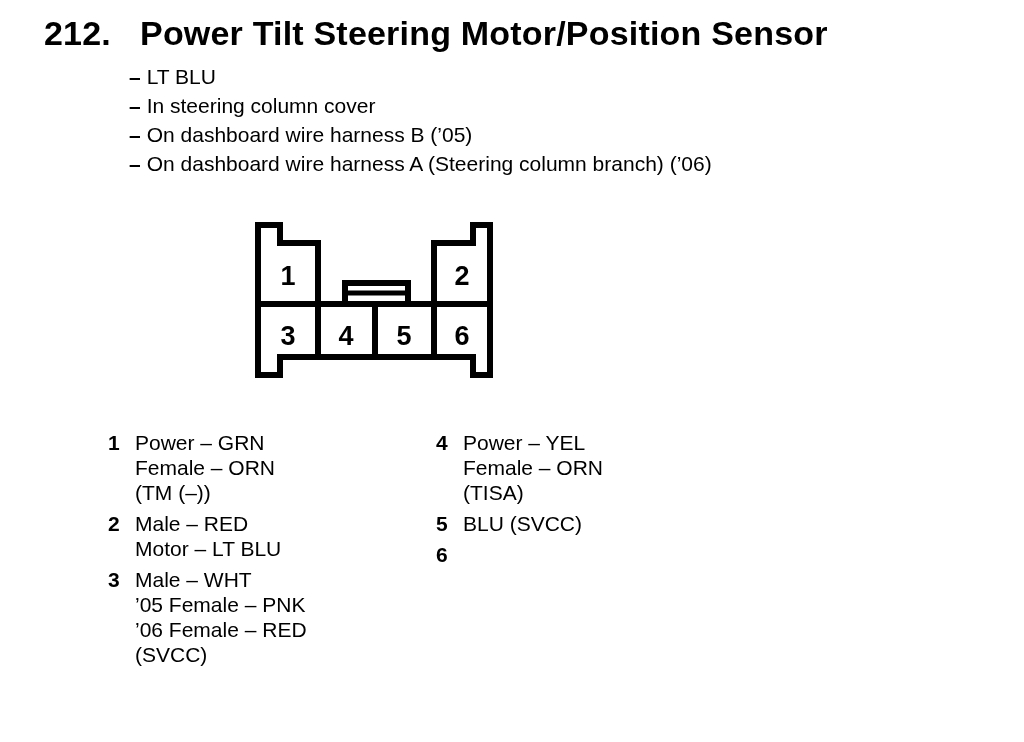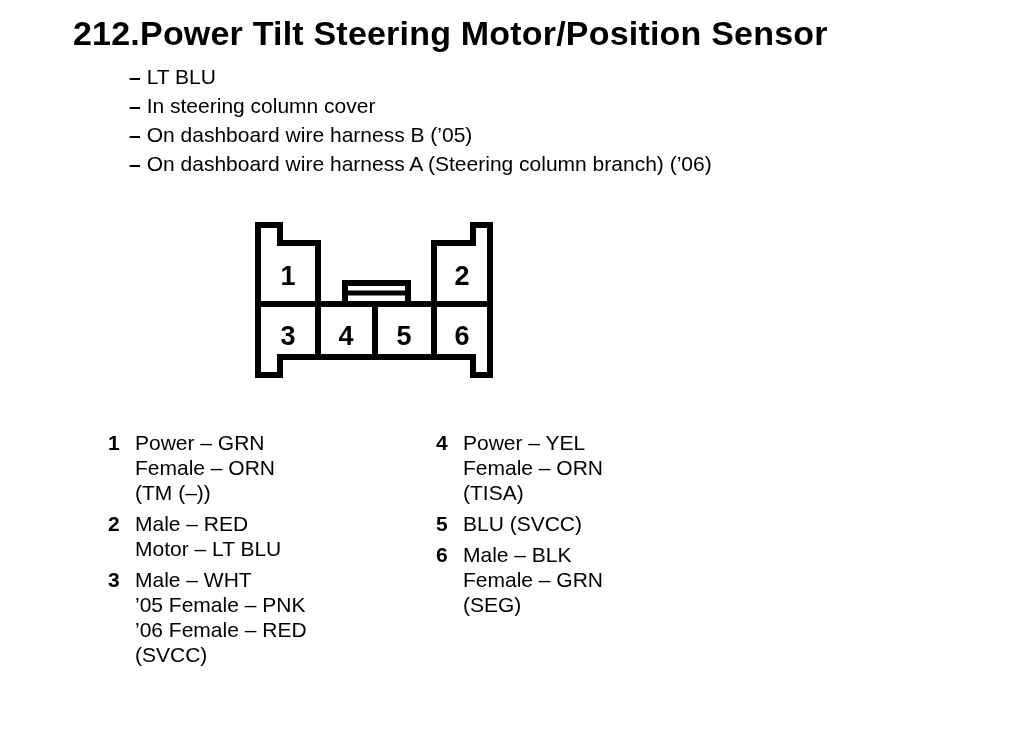--- a/index.html
+++ b/index.html
@@ -11,21 +11,21 @@
     font-family:"Liberation Sans", sans-serif;
     overflow:hidden;
   }
   .title-row {
     position:absolute; left:44px; top:14px;
     display:flex;
     font-weight:bold; font-size:34px; line-height:38px;
     letter-spacing:0.2px;
     white-space:nowrap;
   }
-  .title-num { width:96px; flex:none;text-align:right; }
+  .title-num { width:96px; flex:none; }
 
   .notes {
     position:absolute; left:129px; top:62px;
     font-size:21px; line-height:29px;
     white-space:nowrap;
   }
   .note { display:flex; }
   .note .dash { margin-right:6px; font-weight:bold; }
 
   .connector-svg { position:absolute; left:0; top:0; }
@@ -130,19 +130,14 @@
     </div>
   </div>
   <div class="legend-item">
     <span class="num">5</span>
     <div>
       <div>BLU (SVCC)</div>
     </div>
   </div>
   <div class="legend-item">
     <span class="num">6</span>
-    <div>
-      <div>Male – BLK</div>
-      <div>Female – GRN</div>
-      <div>(SEG)</div>
-    </div>
   </div>
 </div>
 
 </body></html>

